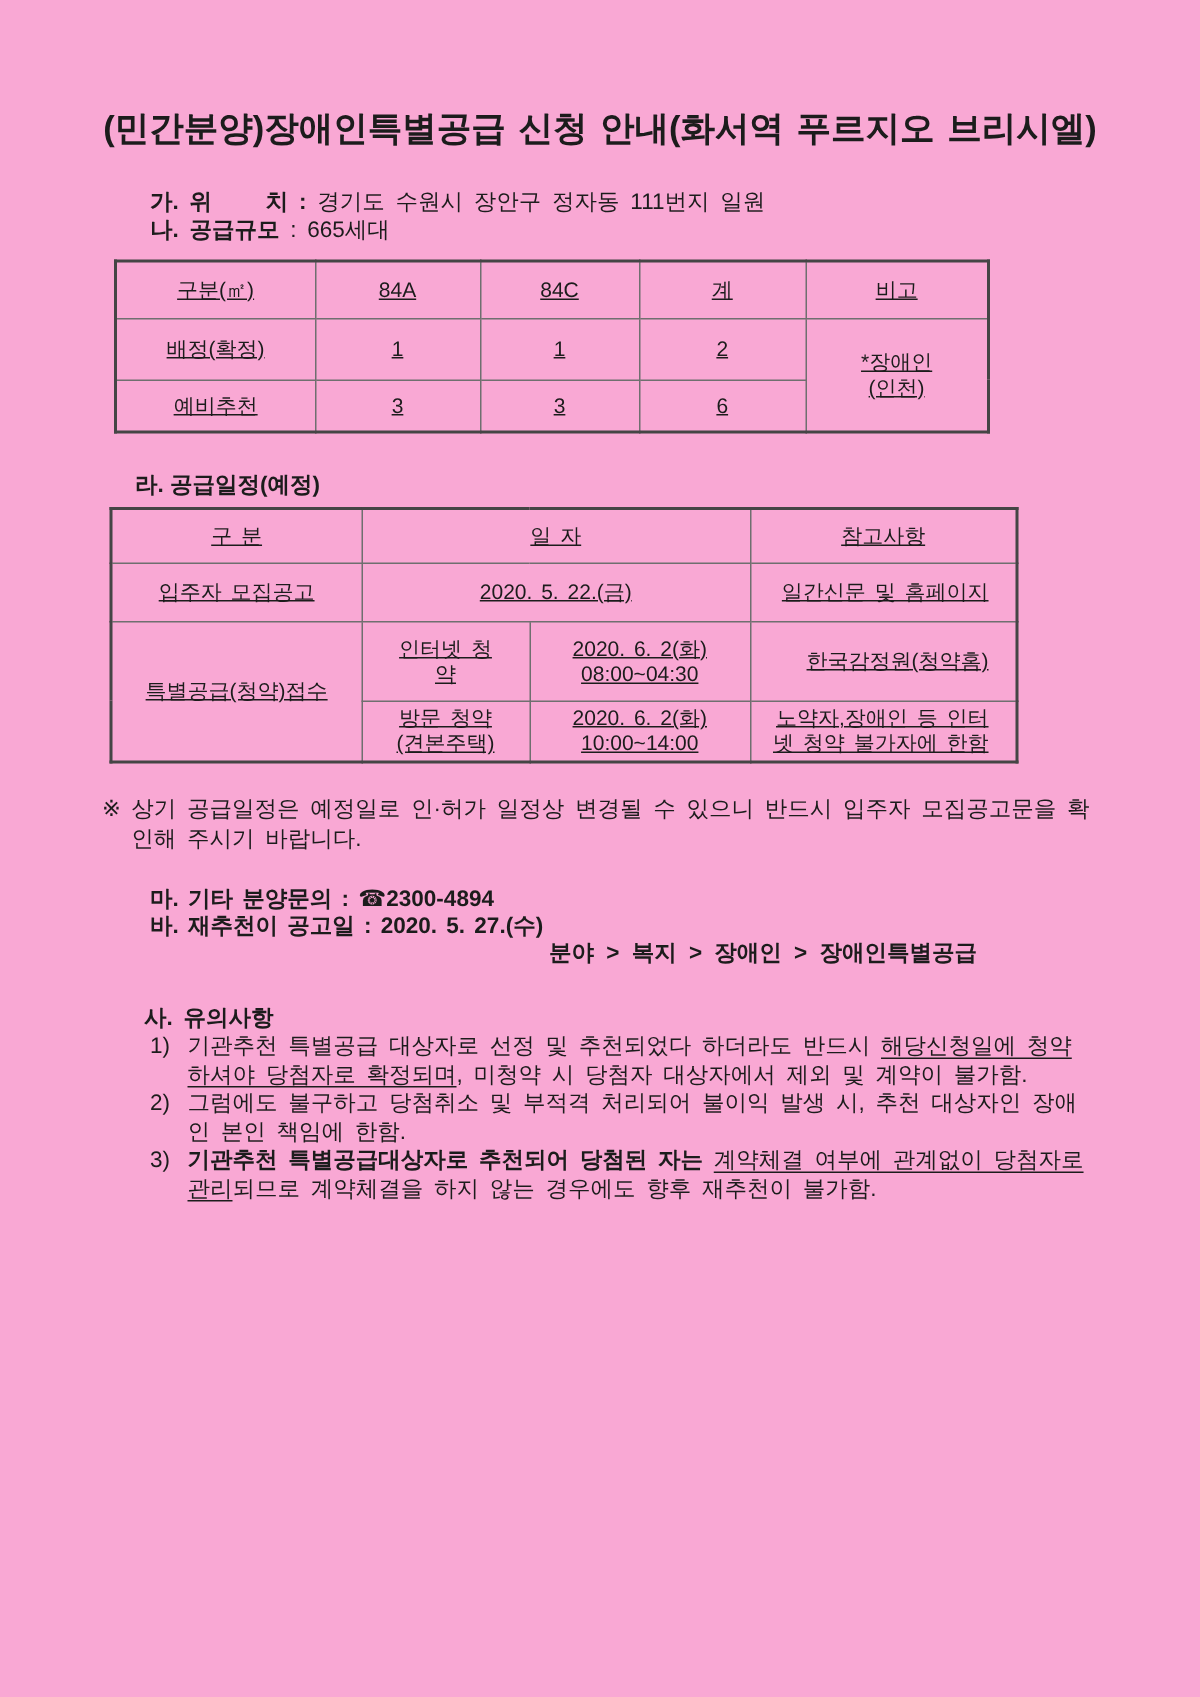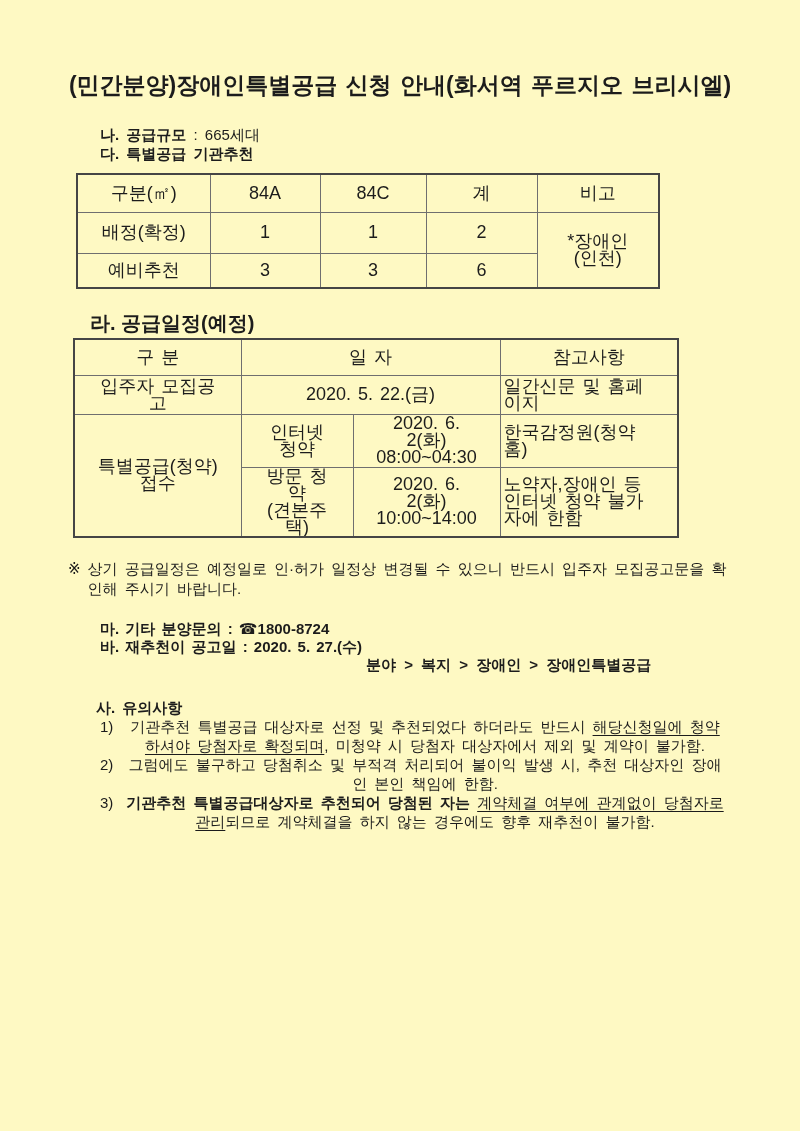--- a/index.html
+++ b/index.html
@@ -1,19 +1,19 @@
 <!DOCTYPE html>
 <html><head>
 <meta charset="utf-8">
 <style>
   html,body { margin:0; padding:0; background:#ffffff; }
   .page {
     position:relative;
     width:800px; height:1131px;
-    background:#fef9c3;
+    background:#f9a8d4;
     font-family:"Liberation Sans","DejaVu Sans",sans-serif;
     color:#1c1c1c;
     font-size:15px;
     overflow:hidden;
   }
   .title {
     padding-top:70px;
     text-align:center;
     font-size:23px;
     font-weight:bold;
@@ -23,61 +23,62 @@
   .b { font-weight:bold; }
   .pre { white-space:pre-wrap; }
   .u { text-decoration:underline; text-underline-offset:3px; }
 
   .info-block { margin:24px 0 0 100px; line-height:19px; word-spacing:3px; }
 
   table { border-collapse:collapse; border:2px solid #454545; table-layout:fixed; }
   td {
     border:1px solid #6f6f6f;
     text-align:center; vertical-align:middle;
-    font-size:18px; line-height:17px;
+    font-size:14px; line-height:17px;
     padding:0 18px; word-spacing:2px;
     overflow:hidden;
+    text-decoration:underline;
   }
-  td.left { text-align:left; padding-left:3px; }
+  td.left { text-align:right; padding-left:3px; }
 
   .t1 { margin:10px 0 0 76px; width:582px; }
   .t1 .r1 { height:38px; } .t1 .r2 { height:41px; } .t1 .r3 { height:35px;margin-top:36px; }
 
-  .sec-heading { margin:25px 0 0 90px; font-weight:bold; font-size:20px; line-height:19px; }
+  .sec-heading { margin:25px 0 0 90px; font-weight:bold; font-size:15px; line-height:19px; }
 
   .t2 { margin:5px 0 0 73px; width:604px; }
   .t2 .r1 { height:36px; } .t2 .r2 { height:39px; } .t2 .r3 { height:53px; } .t2 .r4 { height:41px; }
 
   .caution {
     margin:21px 0 0 68px; width:665px;
     display:flex; gap:7px;
     line-height:20px; word-spacing:3px;
   }
   .caution .marker { flex:0 0 auto; }
 
   .contact-block { margin:21px 0 0 100px; line-height:18px; word-spacing:2px; }
   .contact-block .indent { margin-left:16px; }
   .url { font-family:"Liberation Serif","DejaVu Serif",serif; font-weight:normal; font-size:15.5px; }
   .breadcrumb { margin-left:266px; font-weight:bold; word-spacing:4px; }
 
   .notices-block { margin:24px 0 0 96px; line-height:19px; word-spacing:3px; }
   .notice-item { display:flex; margin-left:4px; }
   .notice-item .num { flex:0 0 25px; }
-  .notice-item .txt { width:600px;text-align:center; }
+  .notice-item .txt { width:600px; }
 </style>
 </head>
 <body>
 
 <div class="page">
 
   <div class="title">(민간분양)장애인특별공급 신청 안내(화서역 푸르지오 브리시엘)</div>
 
   <div class="info-block">
+    <div><span class="b pre">가. 위     치</span><span class="b pre"> : </span><span>경기도 수원시 장안구 정자동 111번지 일원</span></div>
     <div><span class="b pre">나. 공급규모</span><span class="pre"> : </span><span>665세대</span></div>
-    <div><span class="b pre">다. 특별공급 기관추천</span></div>
   </div>
 
   <table class="t1">
     <colgroup>
       <col style="width:133px">
         <col style="width:110px">
         <col style="width:106px">
         <col style="width:111px">
         <col style="width:122px">
     </colgroup>
@@ -150,21 +151,21 @@
       </tr>
     </tbody>
   </table>
 
   <div class="caution">
     <span class="marker">※</span>
     <span>상기 공급일정은 예정일로 인·허가 일정상 변경될 수 있으니 반드시 입주자 모집공고문을 확인해 주시기 바랍니다.</span>
   </div>
 
   <div class="contact-block">
-    <div><span class="b">마. 기타 분양문의</span><span class="b pre"> : </span><span class="b">☎1800-8724</span></div>
+    <div><span class="b">마. 기타 분양문의</span><span class="b pre"> : </span><span class="b">☎2300-4894</span></div>
     <div><span class="b">바. 재추천이 공고일</span><span class="b pre"> : </span><span class="b">2020. 5. 27.(수)</span></div>
     <div class="breadcrumb">분야 &gt; 복지 &gt; 장애인 &gt; 장애인특별공급</div>
   </div>
 
   <div class="notices-block">
     <div class="b">사. 유의사항</div>
     <div class="notice-item">
       <span class="num">1)</span>
       <span class="txt"><span>기관추천 특별공급 대상자로 선정 및 추천되었다 하더라도 반드시 </span><span class="u">해당신청일에 청약하셔야 당첨자로 확정되며</span><span>, 미청약 시 당첨자 대상자에서 제외 및 계약이 불가함.</span></span>
     </div>

